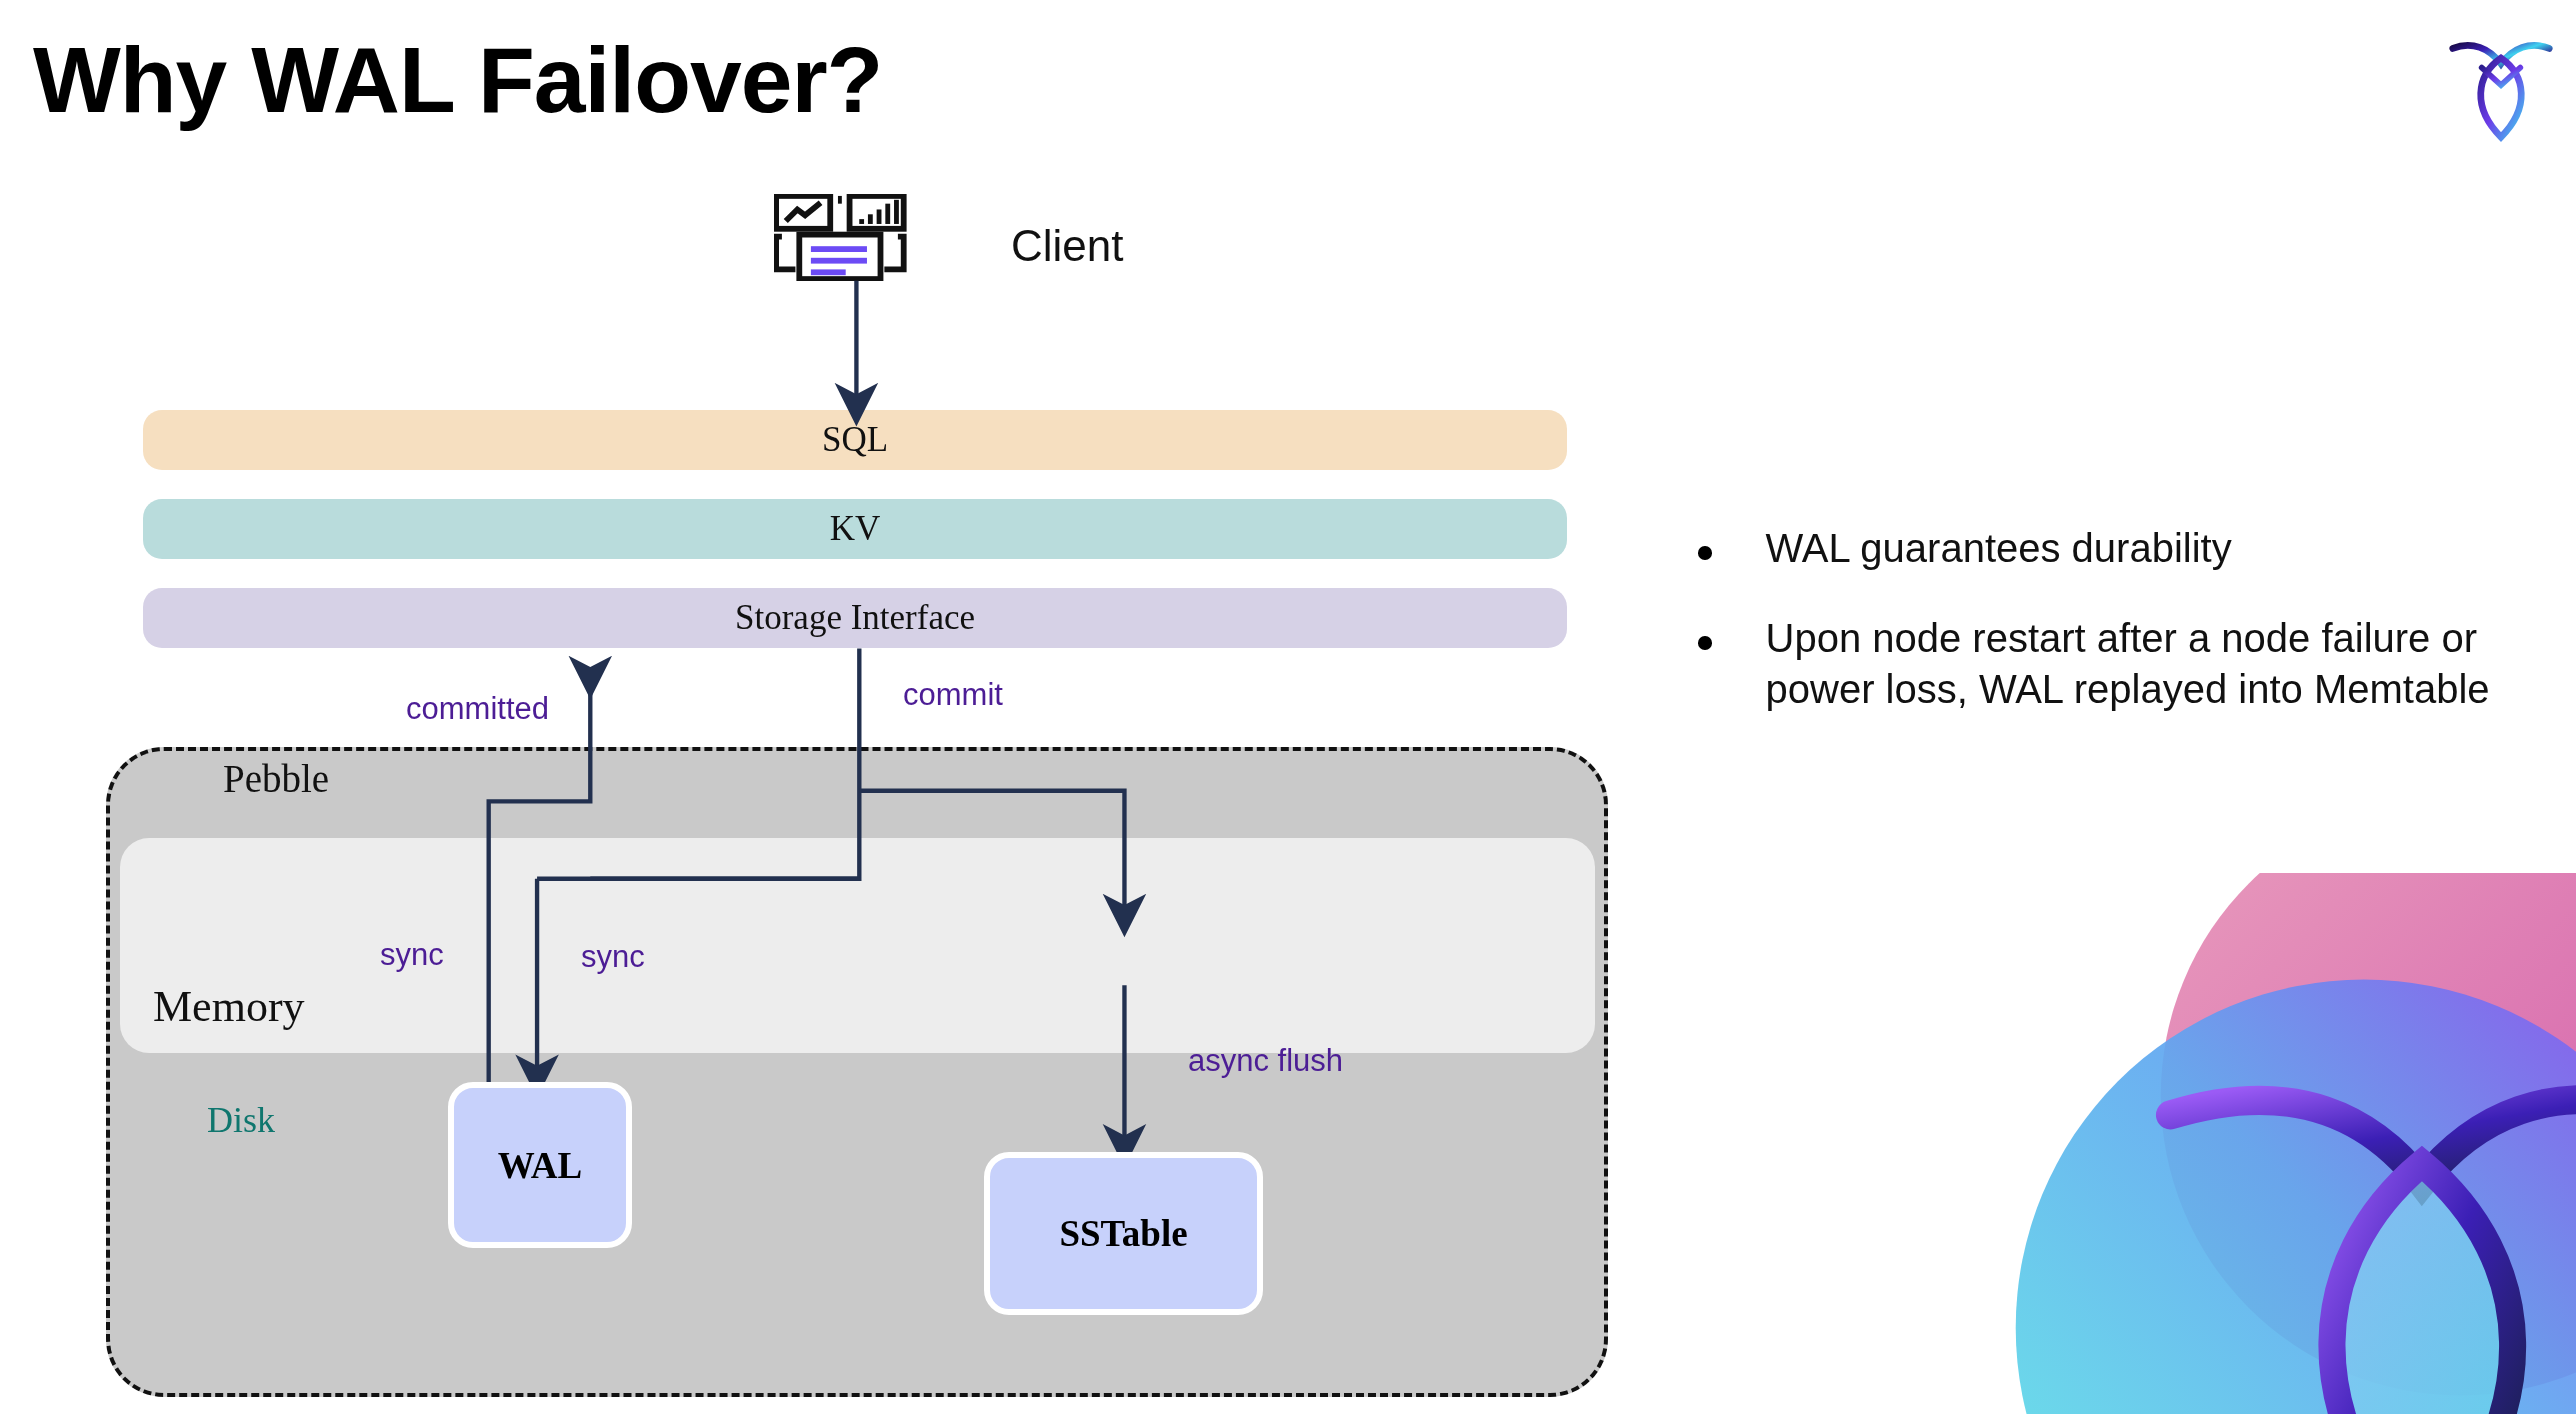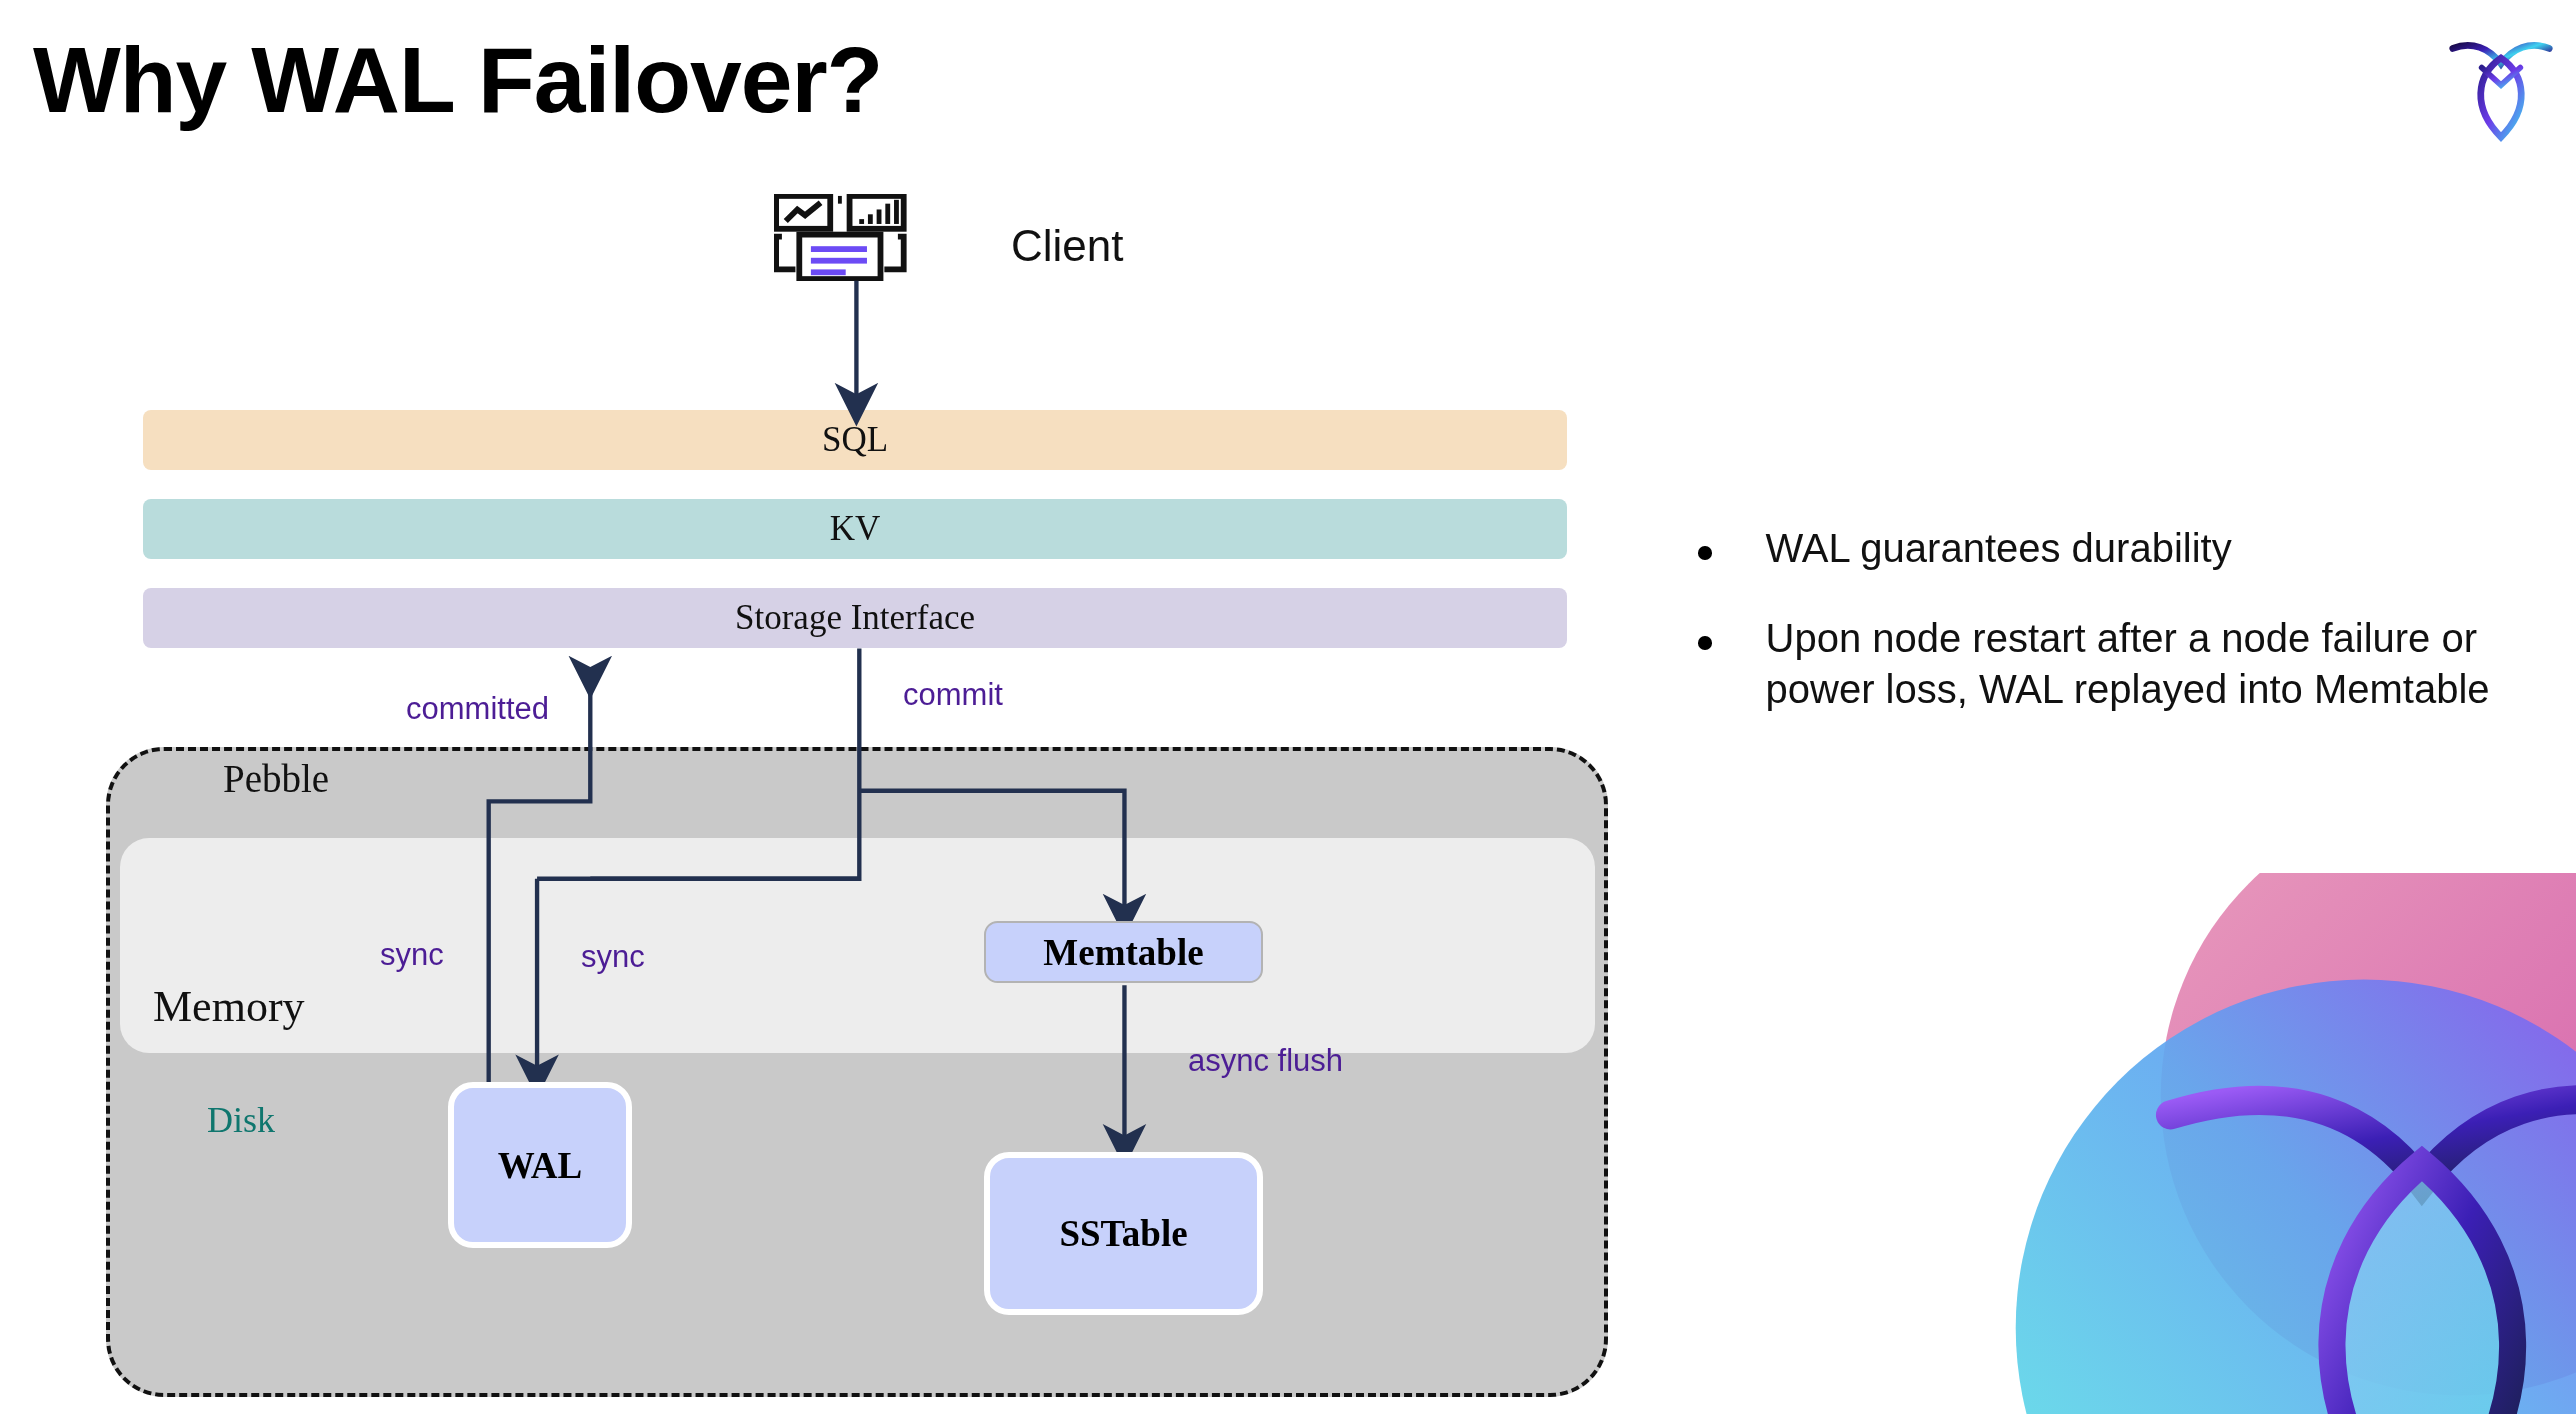--- a/index.html
+++ b/index.html
@@ -66,21 +66,21 @@
     color: #111111;
     font-family: Liberation Sans, sans-serif;
   }
 
   
   .stack-bar {
     position: absolute;
     left: 143px;
     width: 1424px;
     height: 60px;
-    border-radius: 8px;
+    border-radius: 19px;
     display: flex;
     align-items: center;
     justify-content: center;
     font-family: "Liberation Serif", serif;
     font-size: 35px;
     color: #111111;
   }
   #bar-sql { top: 410px; background: #F6DFC0; }
   #bar-kv  { top: 499px; background: #B9DCDC; }
   #bar-si  { top: 588px; background: #D6D1E6; }
@@ -324,23 +324,20 @@
       <path d="M888,670 L888,908 L610,908"></path>
       <path d="M888,817 L1162,817 L1162,946" marker-end="url(#ah)"></path>
 
       <path d="M555,908 L555,1112" marker-end="url(#ah)"></path>
       <path d="M555,908 L888,908"></path>
 
       <path d="M1162,1018 L1162,1184" marker-end="url(#ah)"></path>
     </g>
   </svg>
 
-  <div class="node-box" id="node-memtable">
-    <span>Memtable</span>
-  </div>
   <div class="node-box" id="node-wal">
     <span>WAL</span>
   </div>
   <div class="node-box" id="node-sstable">
     <span>SSTable</span>
   </div>
 
   <div class="edge-label" id="label-committed">committed</div>
   <div class="edge-label" id="label-commit">commit</div>
   <div class="edge-label" id="label-sync-left">sync</div>

